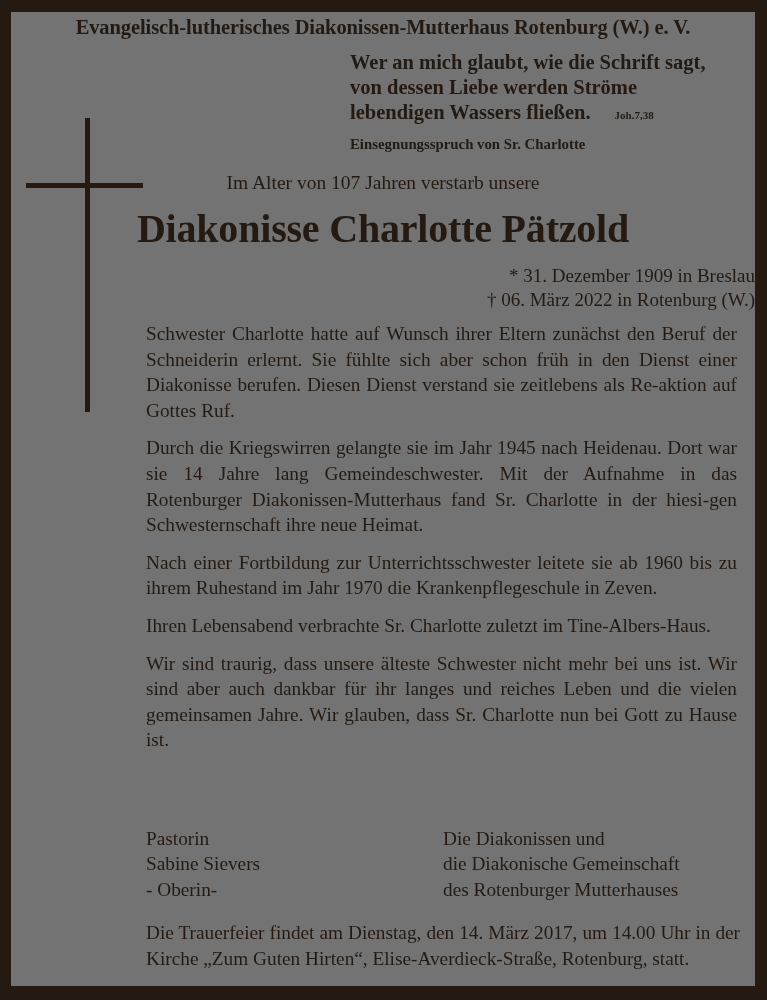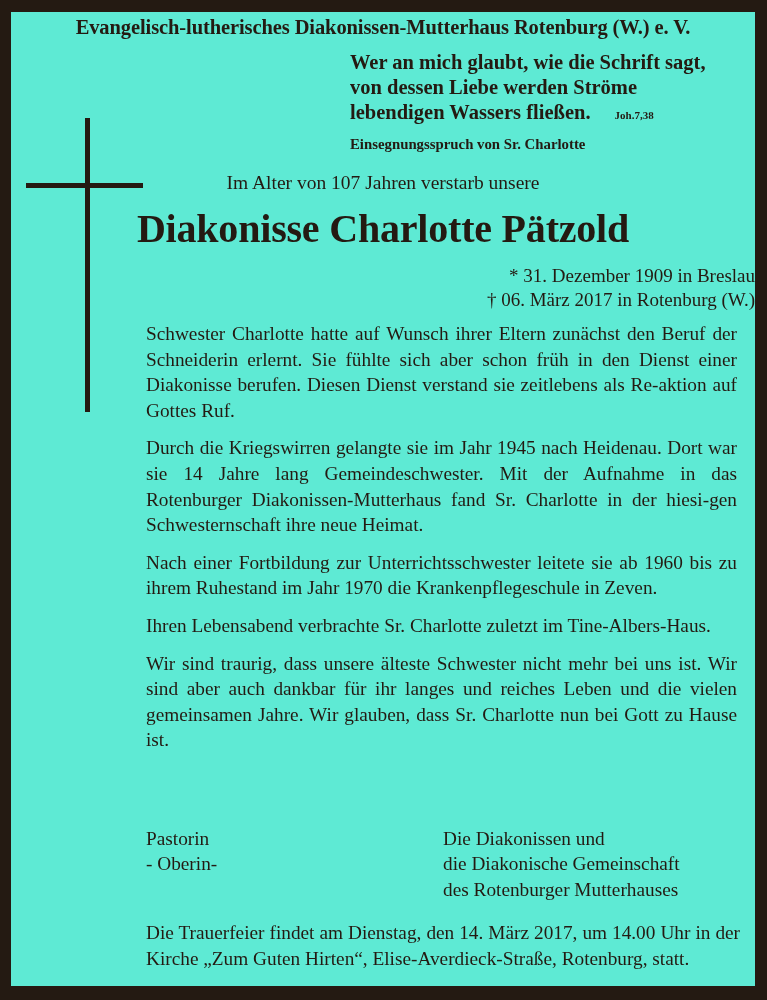--- a/index.html
+++ b/index.html
@@ -18,21 +18,21 @@
     border-left: 11px solid #241a12;
     border-right: 12px solid #241a12;
     font-family: "Liberation Serif", "DejaVu Serif", serif;
     color: #241a12;
     overflow: hidden;
   }
   .inner {
     position: relative;
     width: 744px;
     height: 974px;
-    background: #5eead4;
+    background: #737373;
   }
 
   
   .org-title {
     position: absolute;
     left: 0;
     top: 4px;
     width: 744px;
     text-align: center;
     font-size: 20.5px;
@@ -192,34 +192,35 @@
       <div class="cross-v"></div>
       <div class="cross-h"></div>
     </div>
 
     <div class="pre-name">Im Alter von 107 Jahren verstarb unsere</div>
 
     <div class="deceased-name">Diakonisse Charlotte Pätzold</div>
 
     <div class="dates">
       <div class="date-line">* 31. Dezember 1909 in Breslau</div>
-      <div class="date-line">† 06. März 2017 in Rotenburg (W.)</div>
+      <div class="date-line">† 06. März 2022 in Rotenburg (W.)</div>
     </div>
 
     <div class="body-text">
       <p class="body-par">Schwester Charlotte hatte auf Wunsch ihrer Eltern zunächst den Beruf der Schneiderin erlernt. Sie fühlte sich aber schon früh in den Dienst einer Diakonisse berufen. Diesen Dienst verstand sie zeitlebens als Re-aktion auf Gottes Ruf.</p>
       <p class="body-par">Durch die Kriegswirren gelangte sie im Jahr 1945 nach Heidenau. Dort war sie 14 Jahre lang Gemeindeschwester. Mit der Aufnahme in das Rotenburger Diakonissen-Mutterhaus fand Sr. Charlotte in der hiesi-gen Schwesternschaft ihre neue Heimat.</p>
       <p class="body-par">Nach einer Fortbildung zur Unterrichtsschwester leitete sie ab 1960 bis zu ihrem Ruhestand im Jahr 1970 die Krankenpflegeschule in Zeven.</p>
       <p class="body-par">Ihren Lebensabend verbrachte Sr. Charlotte zuletzt im Tine-Albers-Haus.</p>
       <p class="body-par">Wir sind traurig, dass unsere älteste Schwester nicht mehr bei uns ist. Wir sind aber auch dankbar für ihr langes und reiches Leben und die vielen gemeinsamen Jahre. Wir glauben, dass Sr. Charlotte nun bei Gott zu Hause ist.</p>
     </div>
 
     <div class="signature">
       <div class="sig-col-left">
         <div class="sig-line">Pastorin</div>
+        <div class="sig-line">Sabine Sievers</div>
         <div class="sig-line">- Oberin-</div>
       </div>
       <div class="sig-col-right">
         <div class="sig-line">Die Diakonissen und</div>
         <div class="sig-line">die Diakonische Gemeinschaft</div>
         <div class="sig-line">des Rotenburger Mutterhauses</div>
       </div>
     </div>
 
     <div class="closing">

